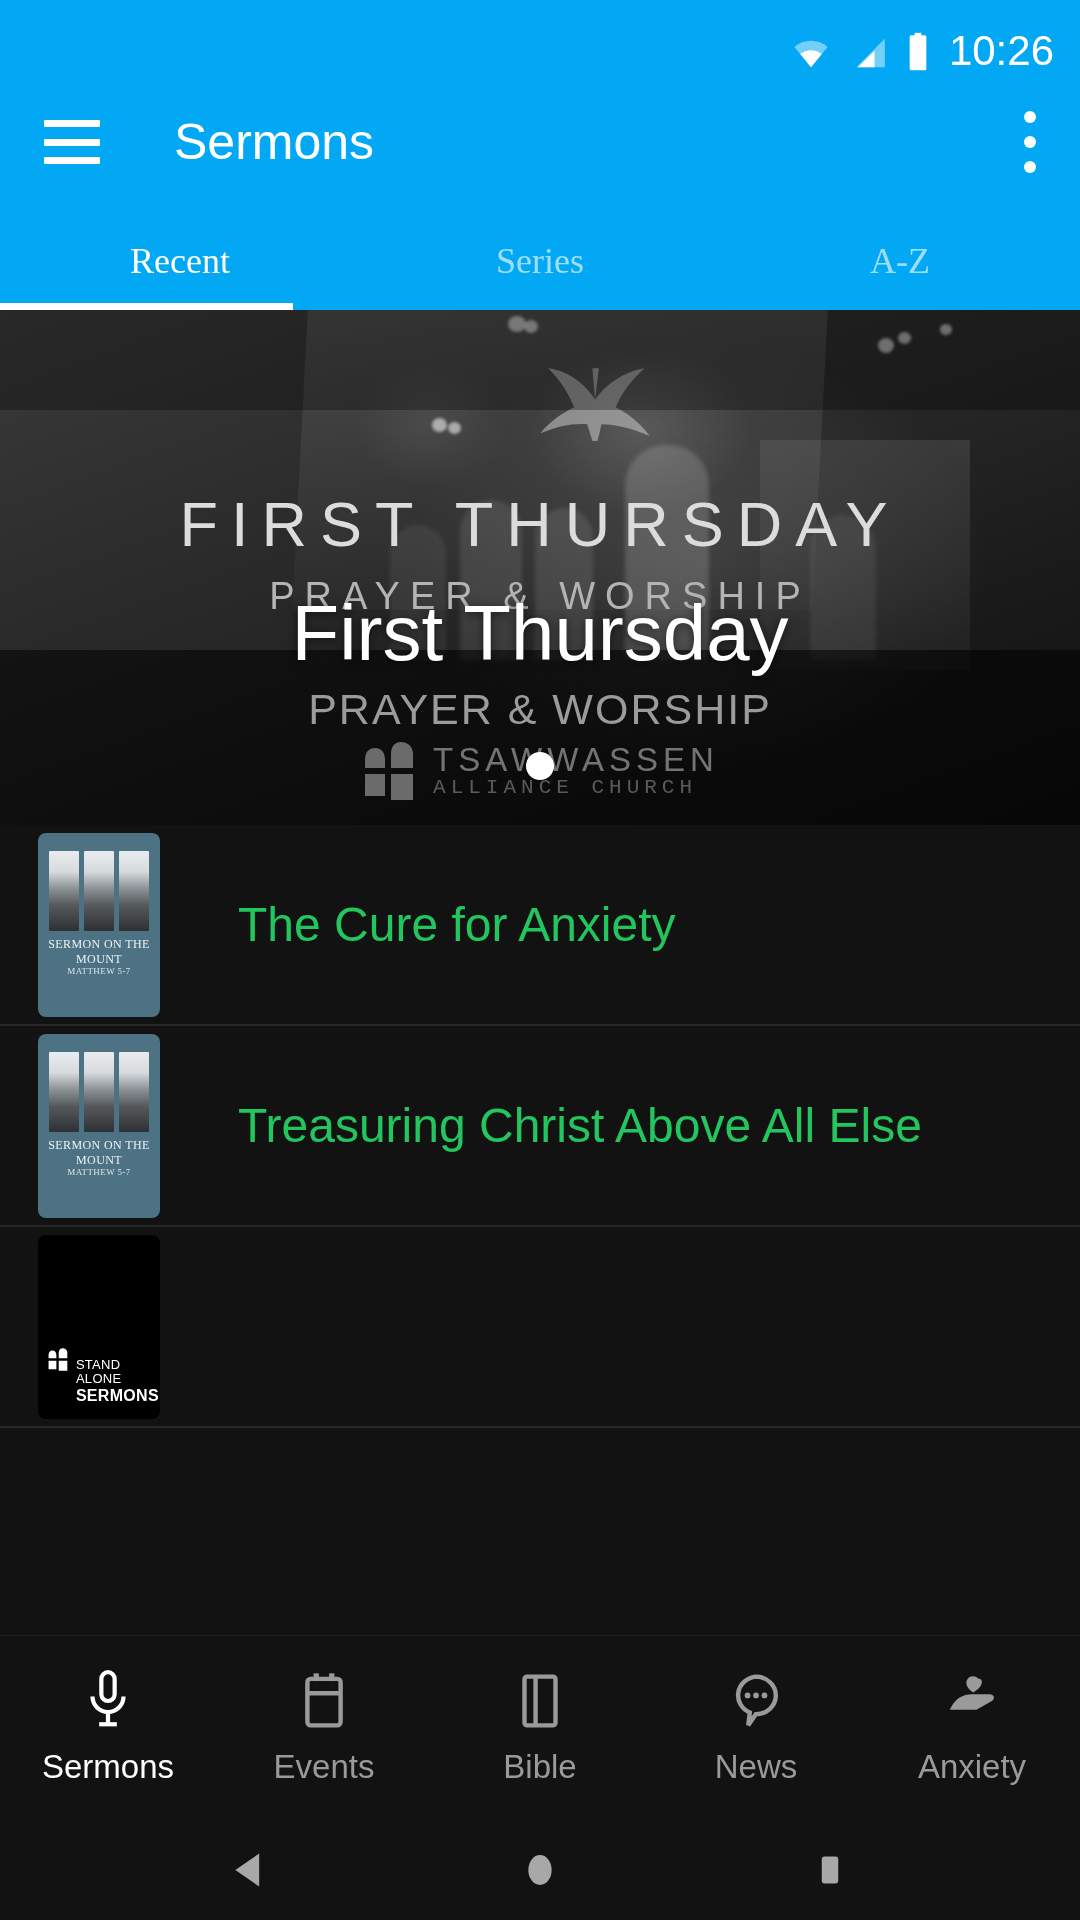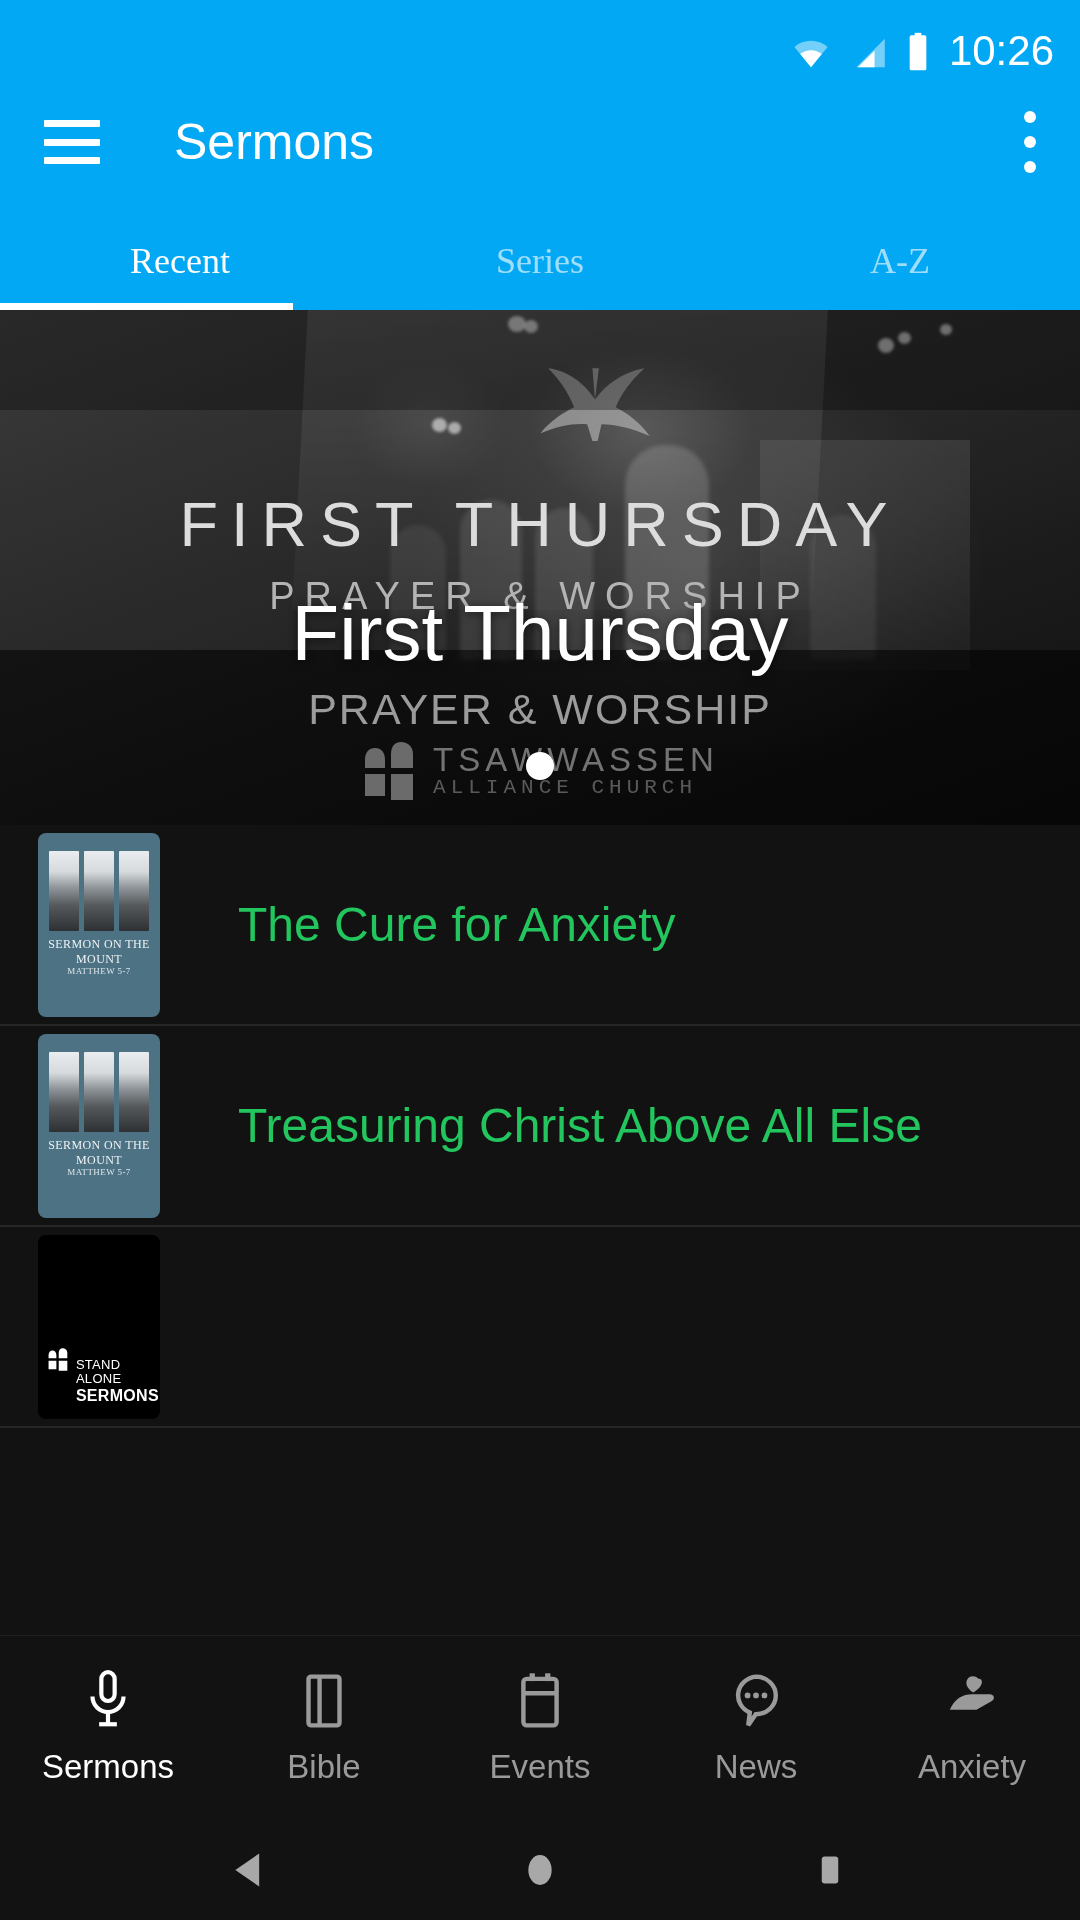--- a/index.html
+++ b/index.html
@@ -363,34 +363,34 @@
         <rect x="9" y="1" width="6" height="13" rx="3" fill="none" stroke="#ffffff" stroke-width="1.9"></rect>
         <path d="M5 12 A7 7 0 0 0 19 12" fill="none" stroke="#ffffff" stroke-width="1.9"></path>
         <line x1="12" y1="19" x2="12" y2="24" stroke="#ffffff" stroke-width="1.9"></line>
         <line x1="8" y1="24.5" x2="16" y2="24.5" stroke="#ffffff" stroke-width="1.9"></line>
       </svg>
       <div class="nav-label">Sermons</div>
     </div>
 
     <div class="navitem">
       <svg width="54" height="62" viewBox="0 0 24 28">
-        <rect x="5" y="3" width="14" height="22" rx="1.2" fill="none" stroke="#9a9a9a" stroke-width="2"></rect>
-        <line x1="10" y1="3" x2="10" y2="25" stroke="#9a9a9a" stroke-width="2"></line>
-      </svg>
-      <div class="nav-label">Bible</div>
-    </div>
-
-    <div class="navitem">
-      <svg width="54" height="62" viewBox="0 0 24 28">
         <rect x="4.5" y="4" width="15" height="21" rx="1.5" fill="none" stroke="#9a9a9a" stroke-width="2"></rect>
         <line x1="4.5" y1="10.5" x2="19.5" y2="10.5" stroke="#9a9a9a" stroke-width="2"></line>
         <line x1="8.5" y1="1.5" x2="8.5" y2="5" stroke="#9a9a9a" stroke-width="2.4"></line>
         <line x1="15.5" y1="1.5" x2="15.5" y2="5" stroke="#9a9a9a" stroke-width="2.4"></line>
       </svg>
       <div class="nav-label">Events</div>
+    </div>
+
+    <div class="navitem">
+      <svg width="54" height="62" viewBox="0 0 24 28">
+        <rect x="5" y="3" width="14" height="22" rx="1.2" fill="none" stroke="#9a9a9a" stroke-width="2"></rect>
+        <line x1="10" y1="3" x2="10" y2="25" stroke="#9a9a9a" stroke-width="2"></line>
+      </svg>
+      <div class="nav-label">Bible</div>
     </div>
 
     <div class="navitem">
       <svg width="54" height="62" viewBox="0 0 24 28">
         <path d="M12 3 A9 8.5 0 1 1 11.9 20 L8.5 25 L9.2 19.2 A9 8.5 0 0 1 12 3 Z" fill="none" stroke="#9a9a9a" stroke-width="2"></path>
         <circle cx="8.2" cy="11.5" r="1.3" fill="#9a9a9a"></circle>
         <circle cx="12" cy="11.5" r="1.3" fill="#9a9a9a"></circle>
         <circle cx="15.8" cy="11.5" r="1.3" fill="#9a9a9a"></circle>
       </svg>
       <div class="nav-label">News</div>

